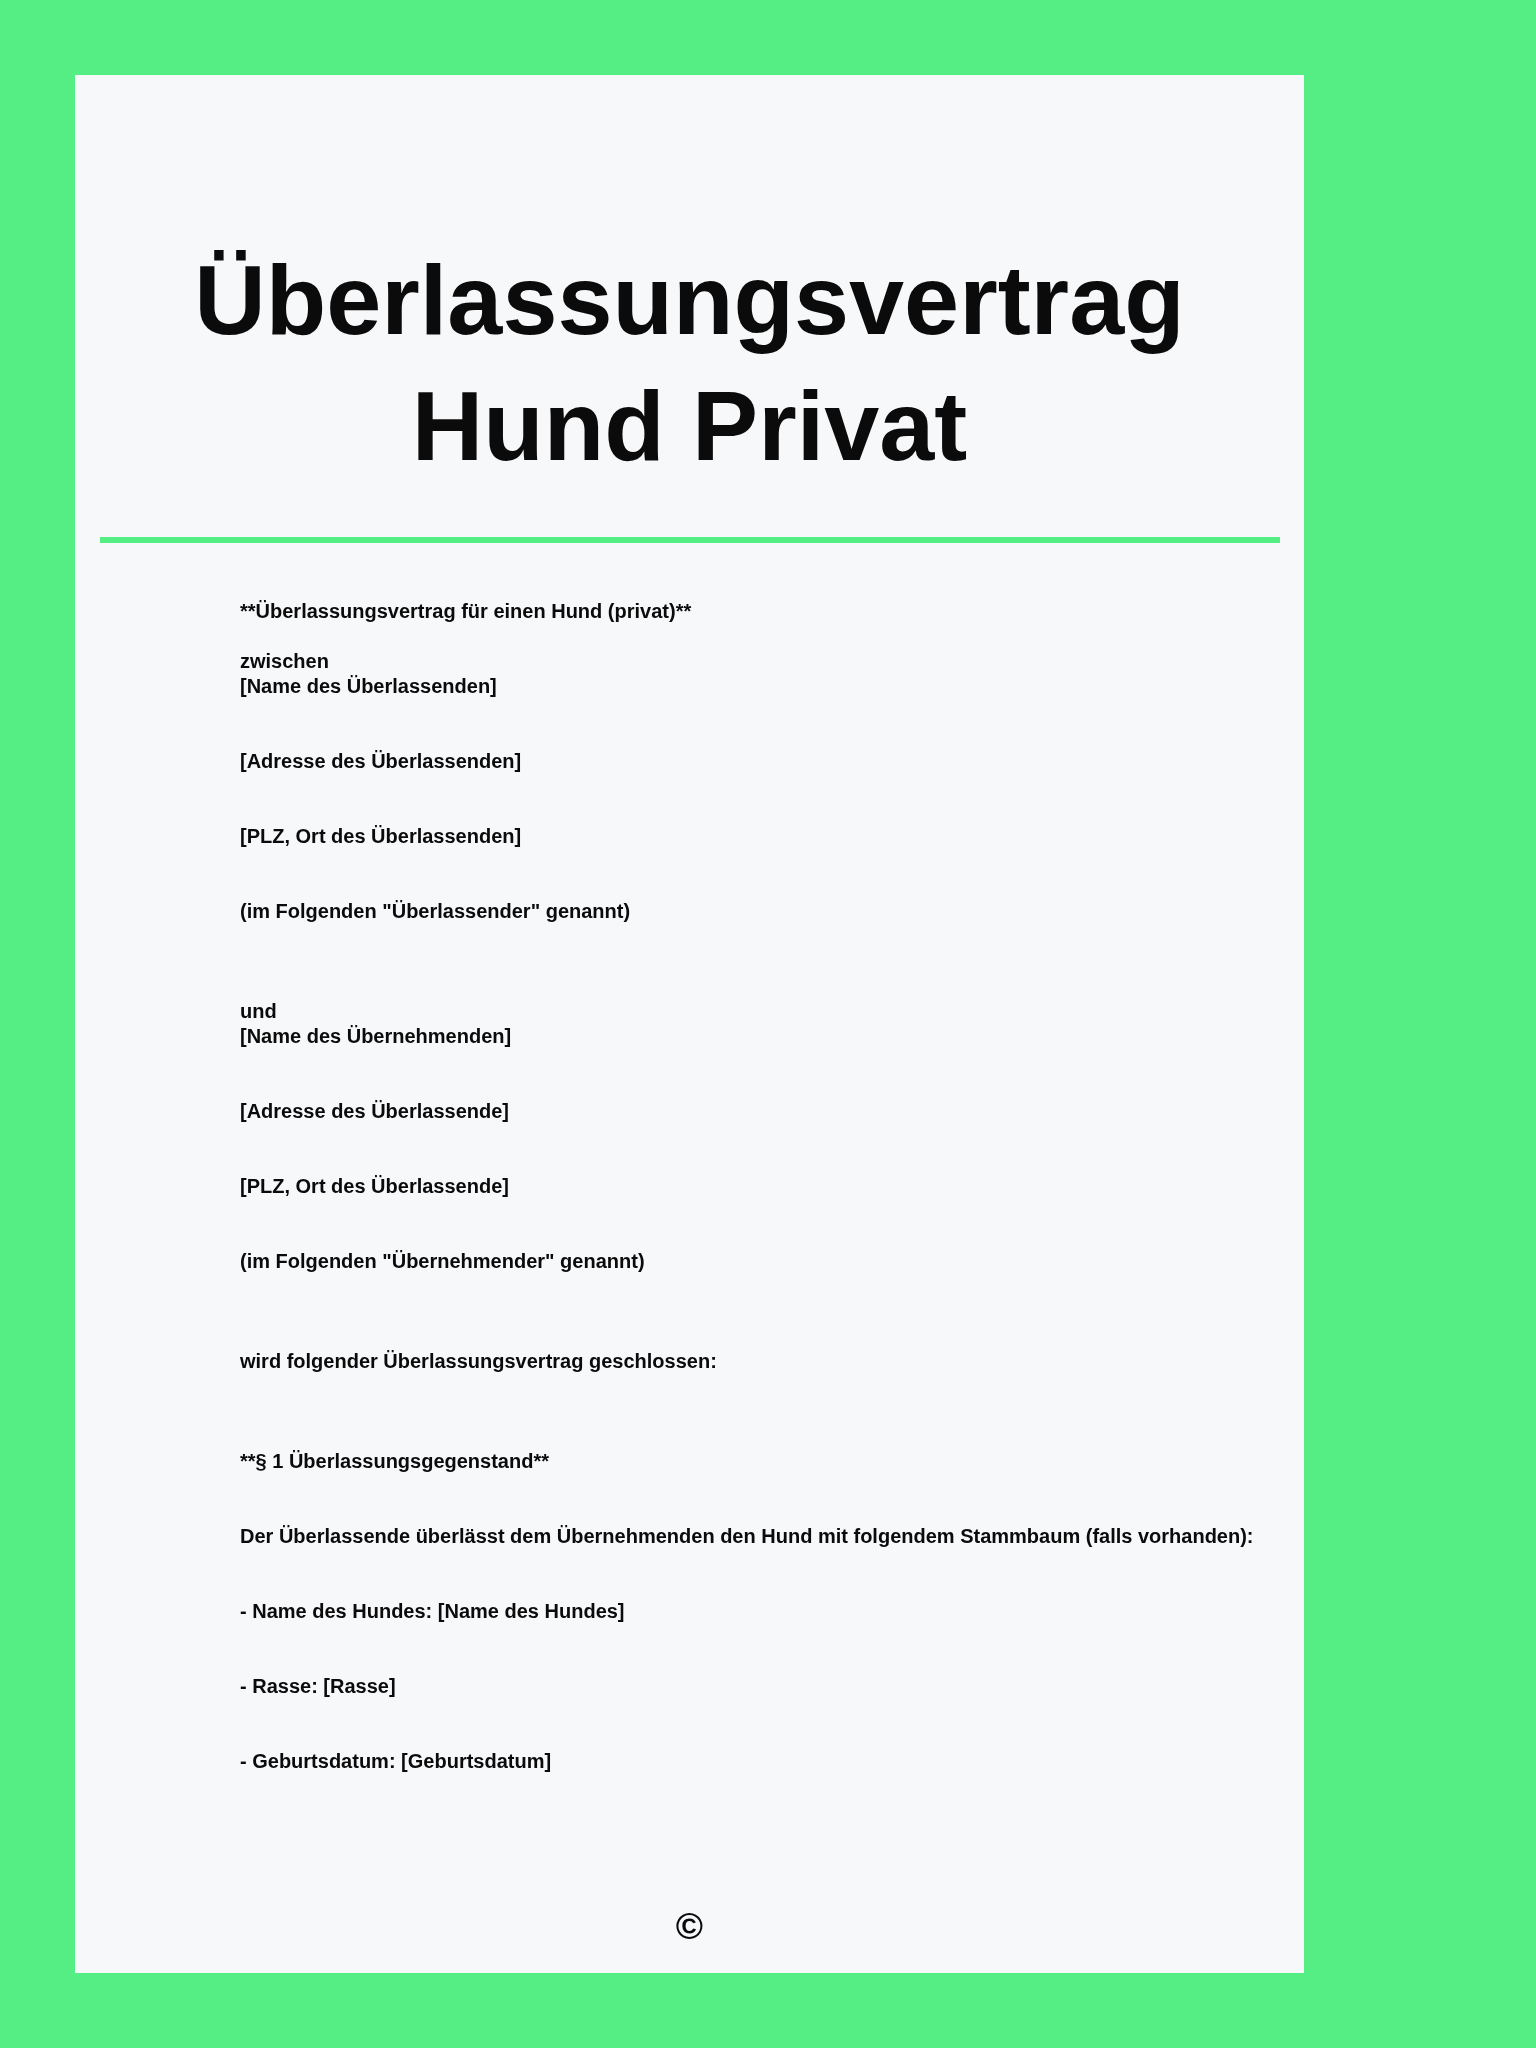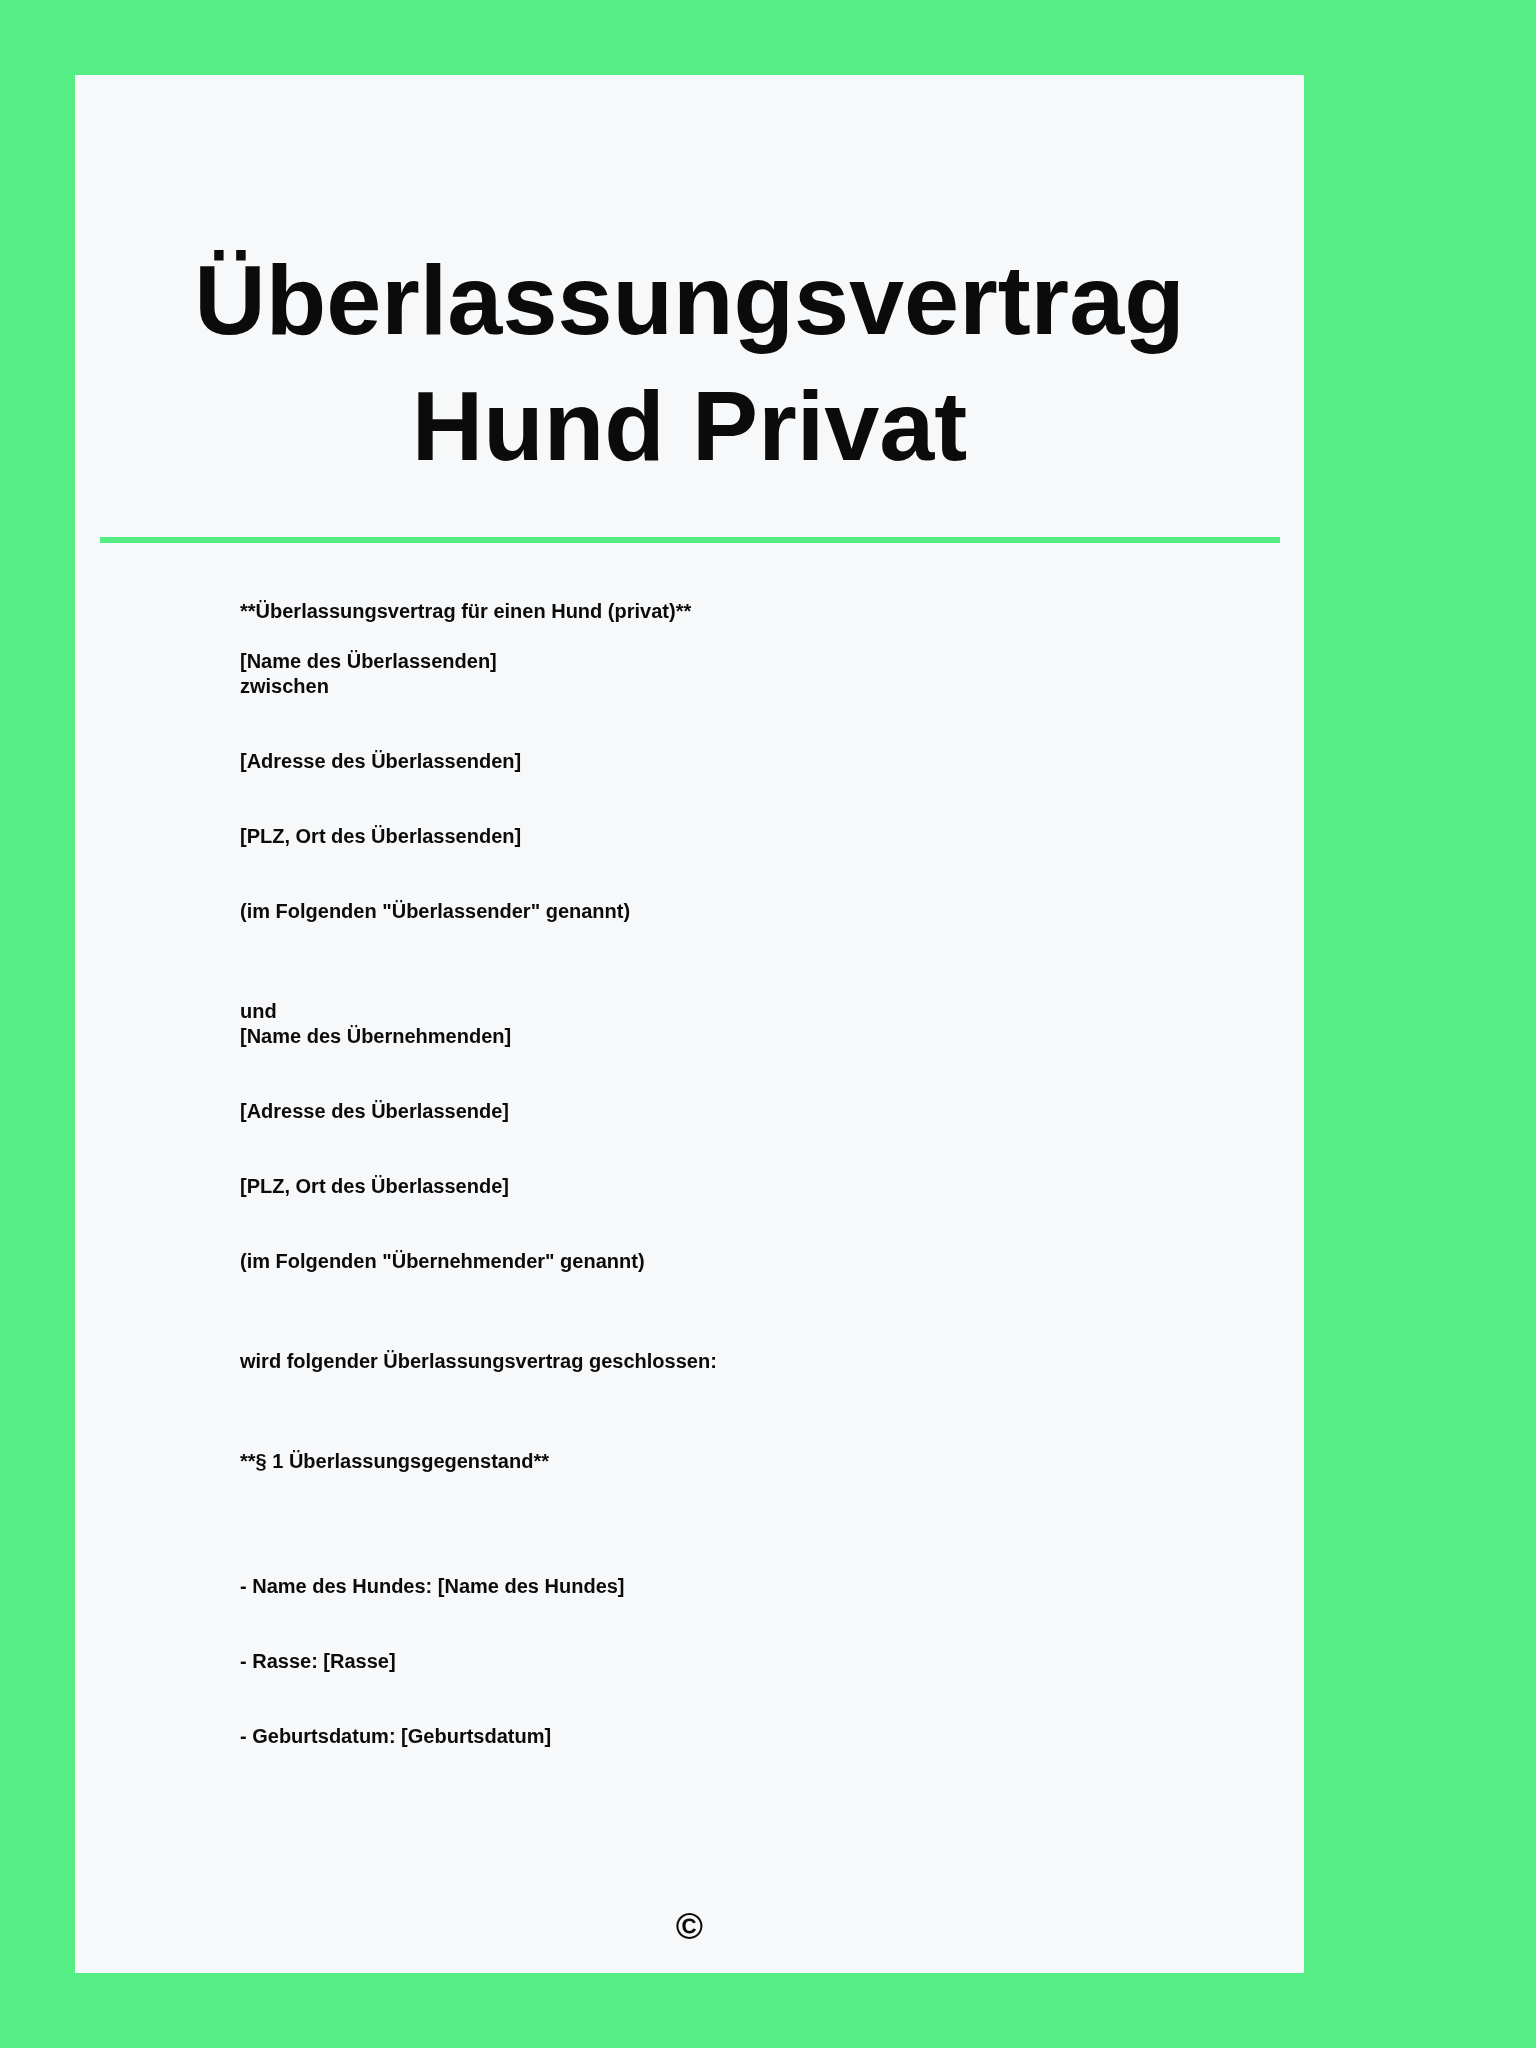--- a/index.html
+++ b/index.html
@@ -69,22 +69,22 @@
 </head>
 <body>
 
 <div class="canvas">
   <div class="page">
     <h1 class="doc-title">Überlassungsvertrag Hund Privat</h1>
     <div class="divider"></div>
     <div class="doc-body">
         <div class="line">**Überlassungsvertrag für einen Hund (privat)**</div>
         <div class="line"></div>
+        <div class="line">zwischen</div>
         <div class="line">[Name des Überlassenden]</div>
-        <div class="line">zwischen</div>
         <div class="line"></div>
         <div class="line"></div>
         <div class="line">[Adresse des Überlassenden]</div>
         <div class="line"></div>
         <div class="line"></div>
         <div class="line">[PLZ, Ort des Überlassenden]</div>
         <div class="line"></div>
         <div class="line"></div>
         <div class="line">(im Folgenden "Überlassender" genannt)</div>
         <div class="line"></div>
@@ -104,20 +104,21 @@
         <div class="line"></div>
         <div class="line"></div>
         <div class="line"></div>
         <div class="line">wird folgender Überlassungsvertrag geschlossen:</div>
         <div class="line"></div>
         <div class="line"></div>
         <div class="line"></div>
         <div class="line">**§ 1 Überlassungsgegenstand**</div>
         <div class="line"></div>
         <div class="line"></div>
+        <div class="line">Der Überlassende überlässt dem Übernehmenden den Hund mit folgendem Stammbaum (falls vorhanden):</div>
         <div class="line"></div>
         <div class="line"></div>
         <div class="line">- Name des Hundes: [Name des Hundes]</div>
         <div class="line"></div>
         <div class="line"></div>
         <div class="line">- Rasse: [Rasse]</div>
         <div class="line"></div>
         <div class="line"></div>
         <div class="line">- Geburtsdatum: [Geburtsdatum]</div>
       </div>

